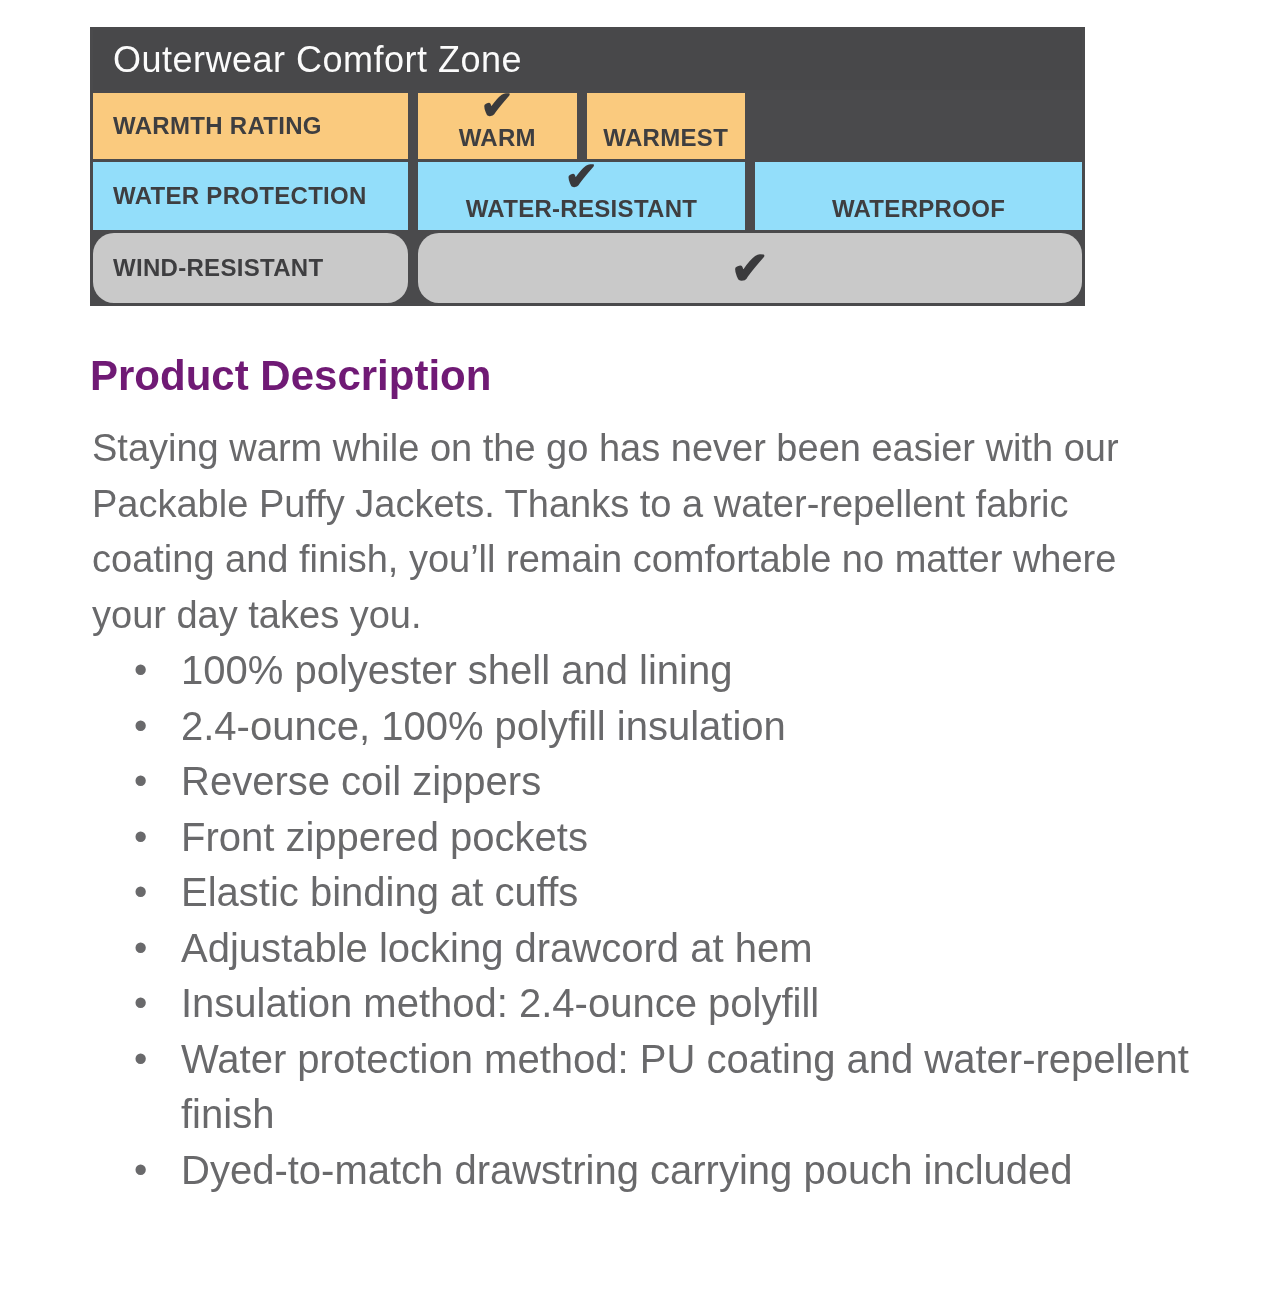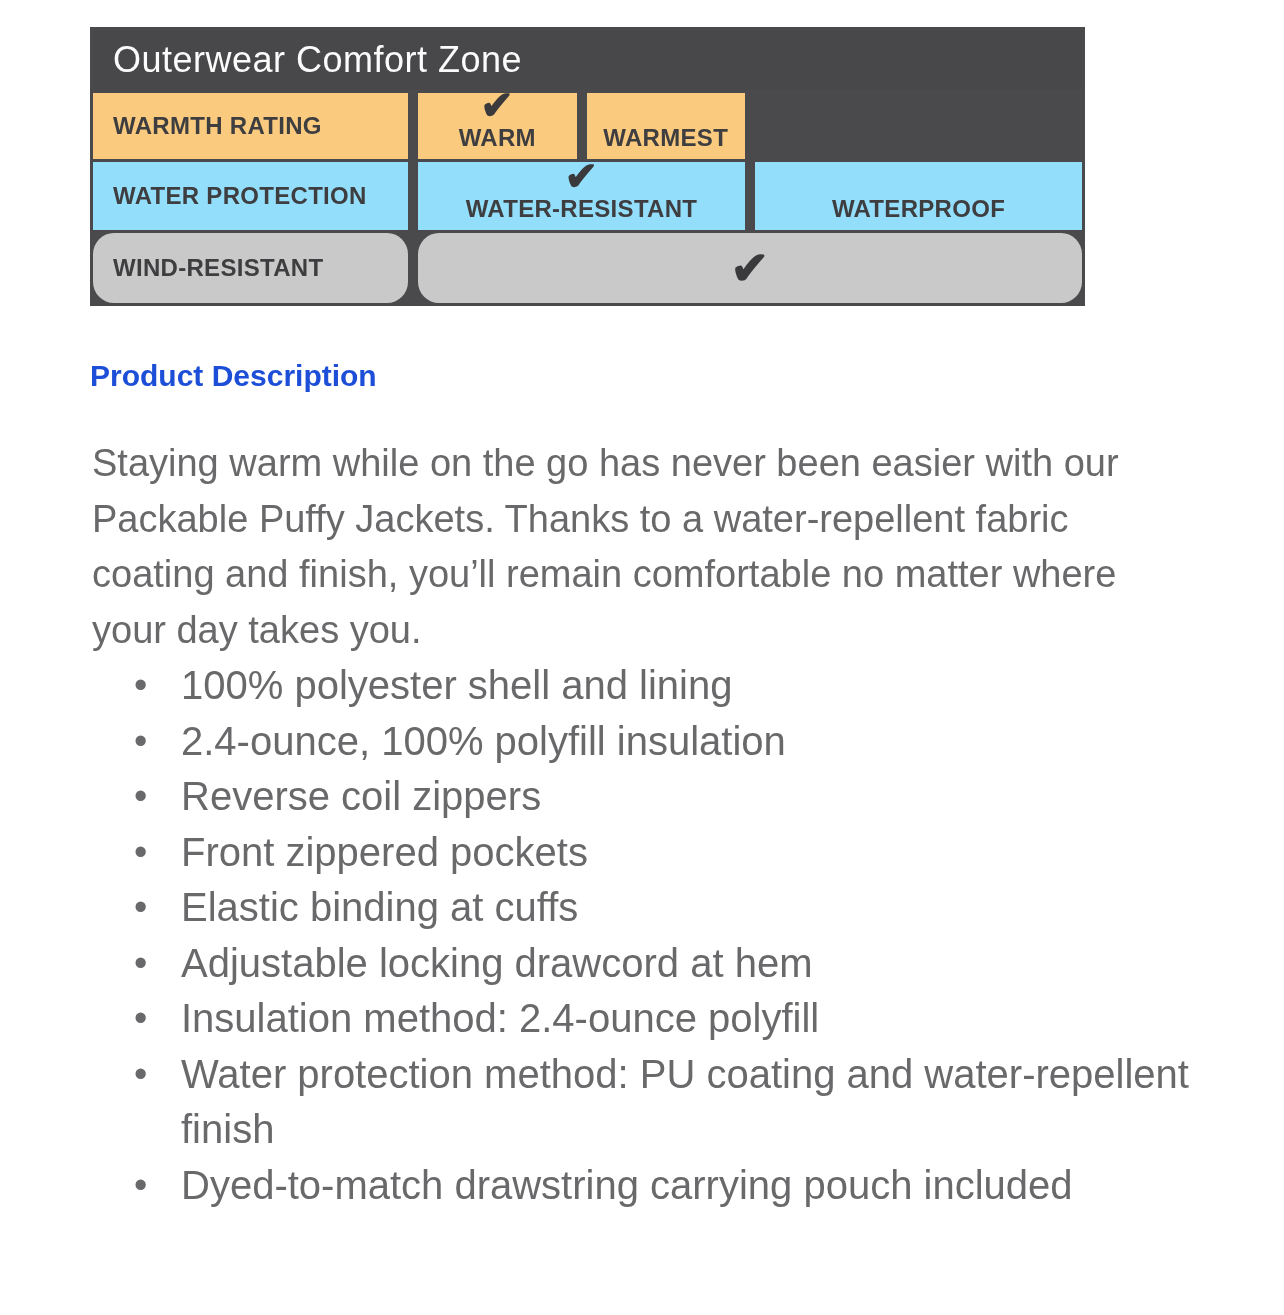--- a/index.html
+++ b/index.html
@@ -55,25 +55,25 @@
   .span4 { grid-column:span 4; }
   .check {
     font-size:40px; line-height:38px;
     font-weight:bold; color:#3A3A3C;
   }
   .wind-check { font-size:46px; line-height:46px; }
 
   
   .heading {
     margin:47px 0 0 90px;
-    font-size:30px; font-weight:bold;
-    color:#1d4ed8; line-height:46px;
+    font-size:42px; font-weight:bold;
+    color:#701a75; line-height:46px;
   }
   .para {
-    margin:37px 0 0 92px;
+    margin:22px 0 0 92px;
     width:1130px;
     font-size:38px; color:#69696B;
     line-height:55.5px;
   }
   ul.features {
     list-style:none;
     margin:0 0 0 92px; padding:0;
   }
   .features li {
     position:relative;

